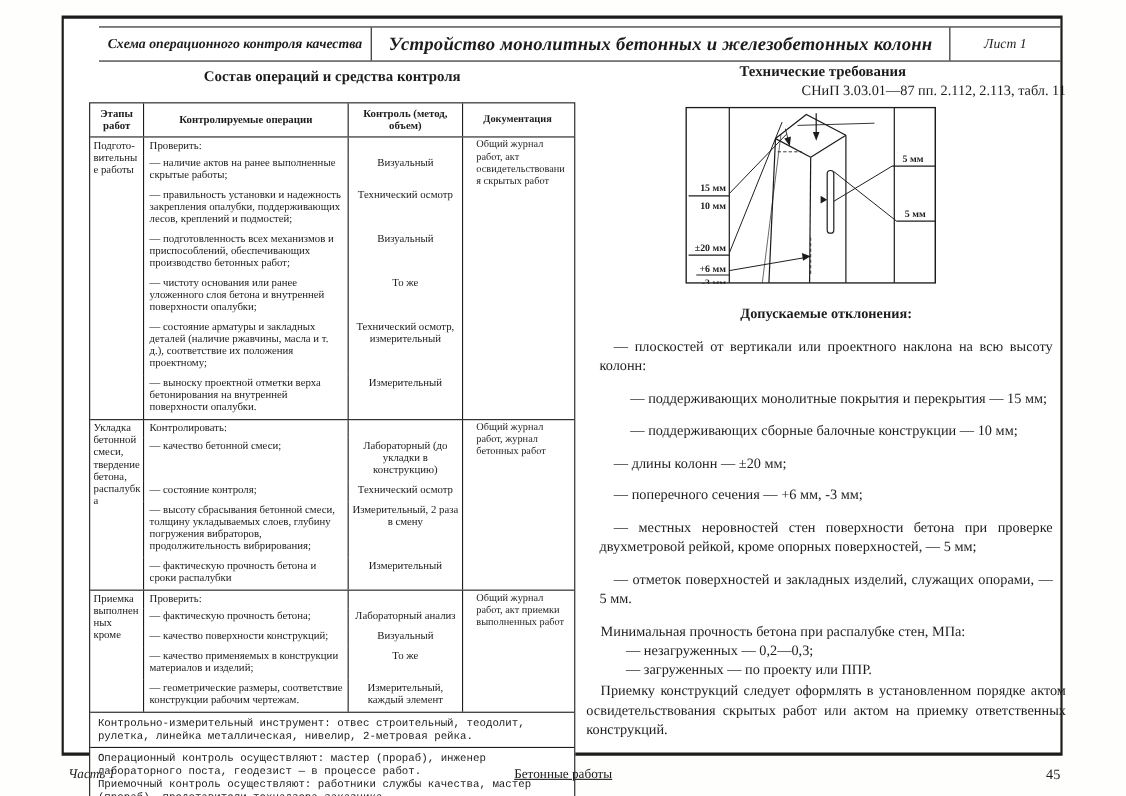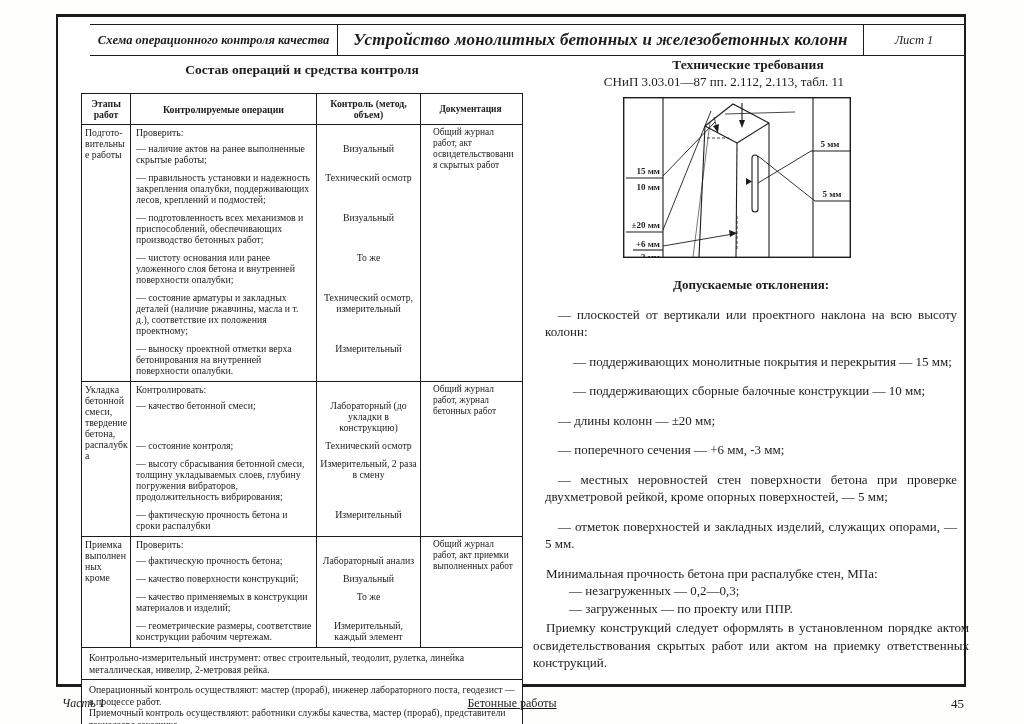--- a/index.html
+++ b/index.html
@@ -10,35 +10,35 @@
   
   .hband{position:absolute;left:0;right:0;top:7px;height:30px;
          border-top:1.6px solid #1c1c1c;border-bottom:1.6px solid #1c1c1c;display:flex;margin-left:32px;}
   .hcell{display:flex;align-items:center;justify-content:center;}
   .hleft{width:247px;font-style:italic;font-weight:bold;font-size:12.5px;border-right:1.6px solid #1c1c1c;}
   .hcenter{flex:1;font-style:italic;font-weight:bold;font-size:17px;border-right:1.6px solid #1c1c1c;letter-spacing:.2px;}
   .hright{width:100px;font-style:italic;font-size:12.5px;}
   
   .ltitle{position:absolute;left:24px;top:45px;width:440px;text-align:center;font-weight:bold;font-size:13.5px;}
   .rtitle{position:absolute;left:470px;top:40px;width:440px;text-align:center;font-weight:bold;font-size:13.5px;}
-  .rsub{position:absolute;left:446px;top:57px;width:440px;text-align:center;font-size:13px;}
+  .rsub{position:absolute;left:471px;top:57px;width:440px;text-align:right;font-size:13px;}
   
   .ctable{position:absolute;left:23px;top:64px;width:442px;border:1.6px solid #1c1c1c;
           font-size:9.8px;line-height:11px;background:#fff;box-sizing:border-box;margin-top:12px;}
   .grid4{display:grid;grid-template-columns:48px 186px 104px 100px;}
   .trow{border-top:1.4px solid #1c1c1c;}
   .cell{padding:2px 4px 3px 5px;box-sizing:border-box;}
   .c1{grid-column:1;padding-left:3px;padding-right:2px;overflow-wrap:break-word;}
   .c2{grid-column:2;border-left:1.4px solid #1c1c1c;}
   .c3{grid-column:3;border-left:1.4px solid #1c1c1c;text-align:center;padding-left:2px;padding-right:2px;}
   .c4{grid-column:4;border-left:1.4px solid #1c1c1c;font-size:9.4px;overflow-wrap:break-word;padding-left:12px;}
   .op,.ctl{padding-bottom:5px;}
   .lead{padding-bottom:3px;}
   .thead .cell{font-weight:bold;text-align:center;display:flex;align-items:center;justify-content:center;min-height:30px;padding:2px;}
-  .band{border-top:1.4px solid #1c1c1c;padding:4px 7px;font-size:9.8px;line-height:11.5px;}
+  .band{border-top:1.4px solid #1c1c1c;padding:4px 7px;font-size:9.8px;line-height:11.5px;font-family:Liberation Mono, monospace;}
   
   .diagram{position:absolute;left:565px;top:80px;width:228px;height:161px;}
   .diagram svg{display:block;}
   .diagram text{font-family:"Liberation Serif","DejaVu Serif",serif;font-weight:bold;font-size:9px;fill:#1c1c1c;}
   
   .rbody{position:absolute;left:475px;top:259px;width:436px;font-size:13px;line-height:17.5px;}
   .toltitle{text-align:center;font-weight:bold;margin:0 0 4px;}
   p.tol{margin:12px;text-indent:13px;text-align:justify;}
   p.tol.ind{margin-left:27px;text-align:left;}
   p.st{margin:9px 0 0;text-indent:13px;}

